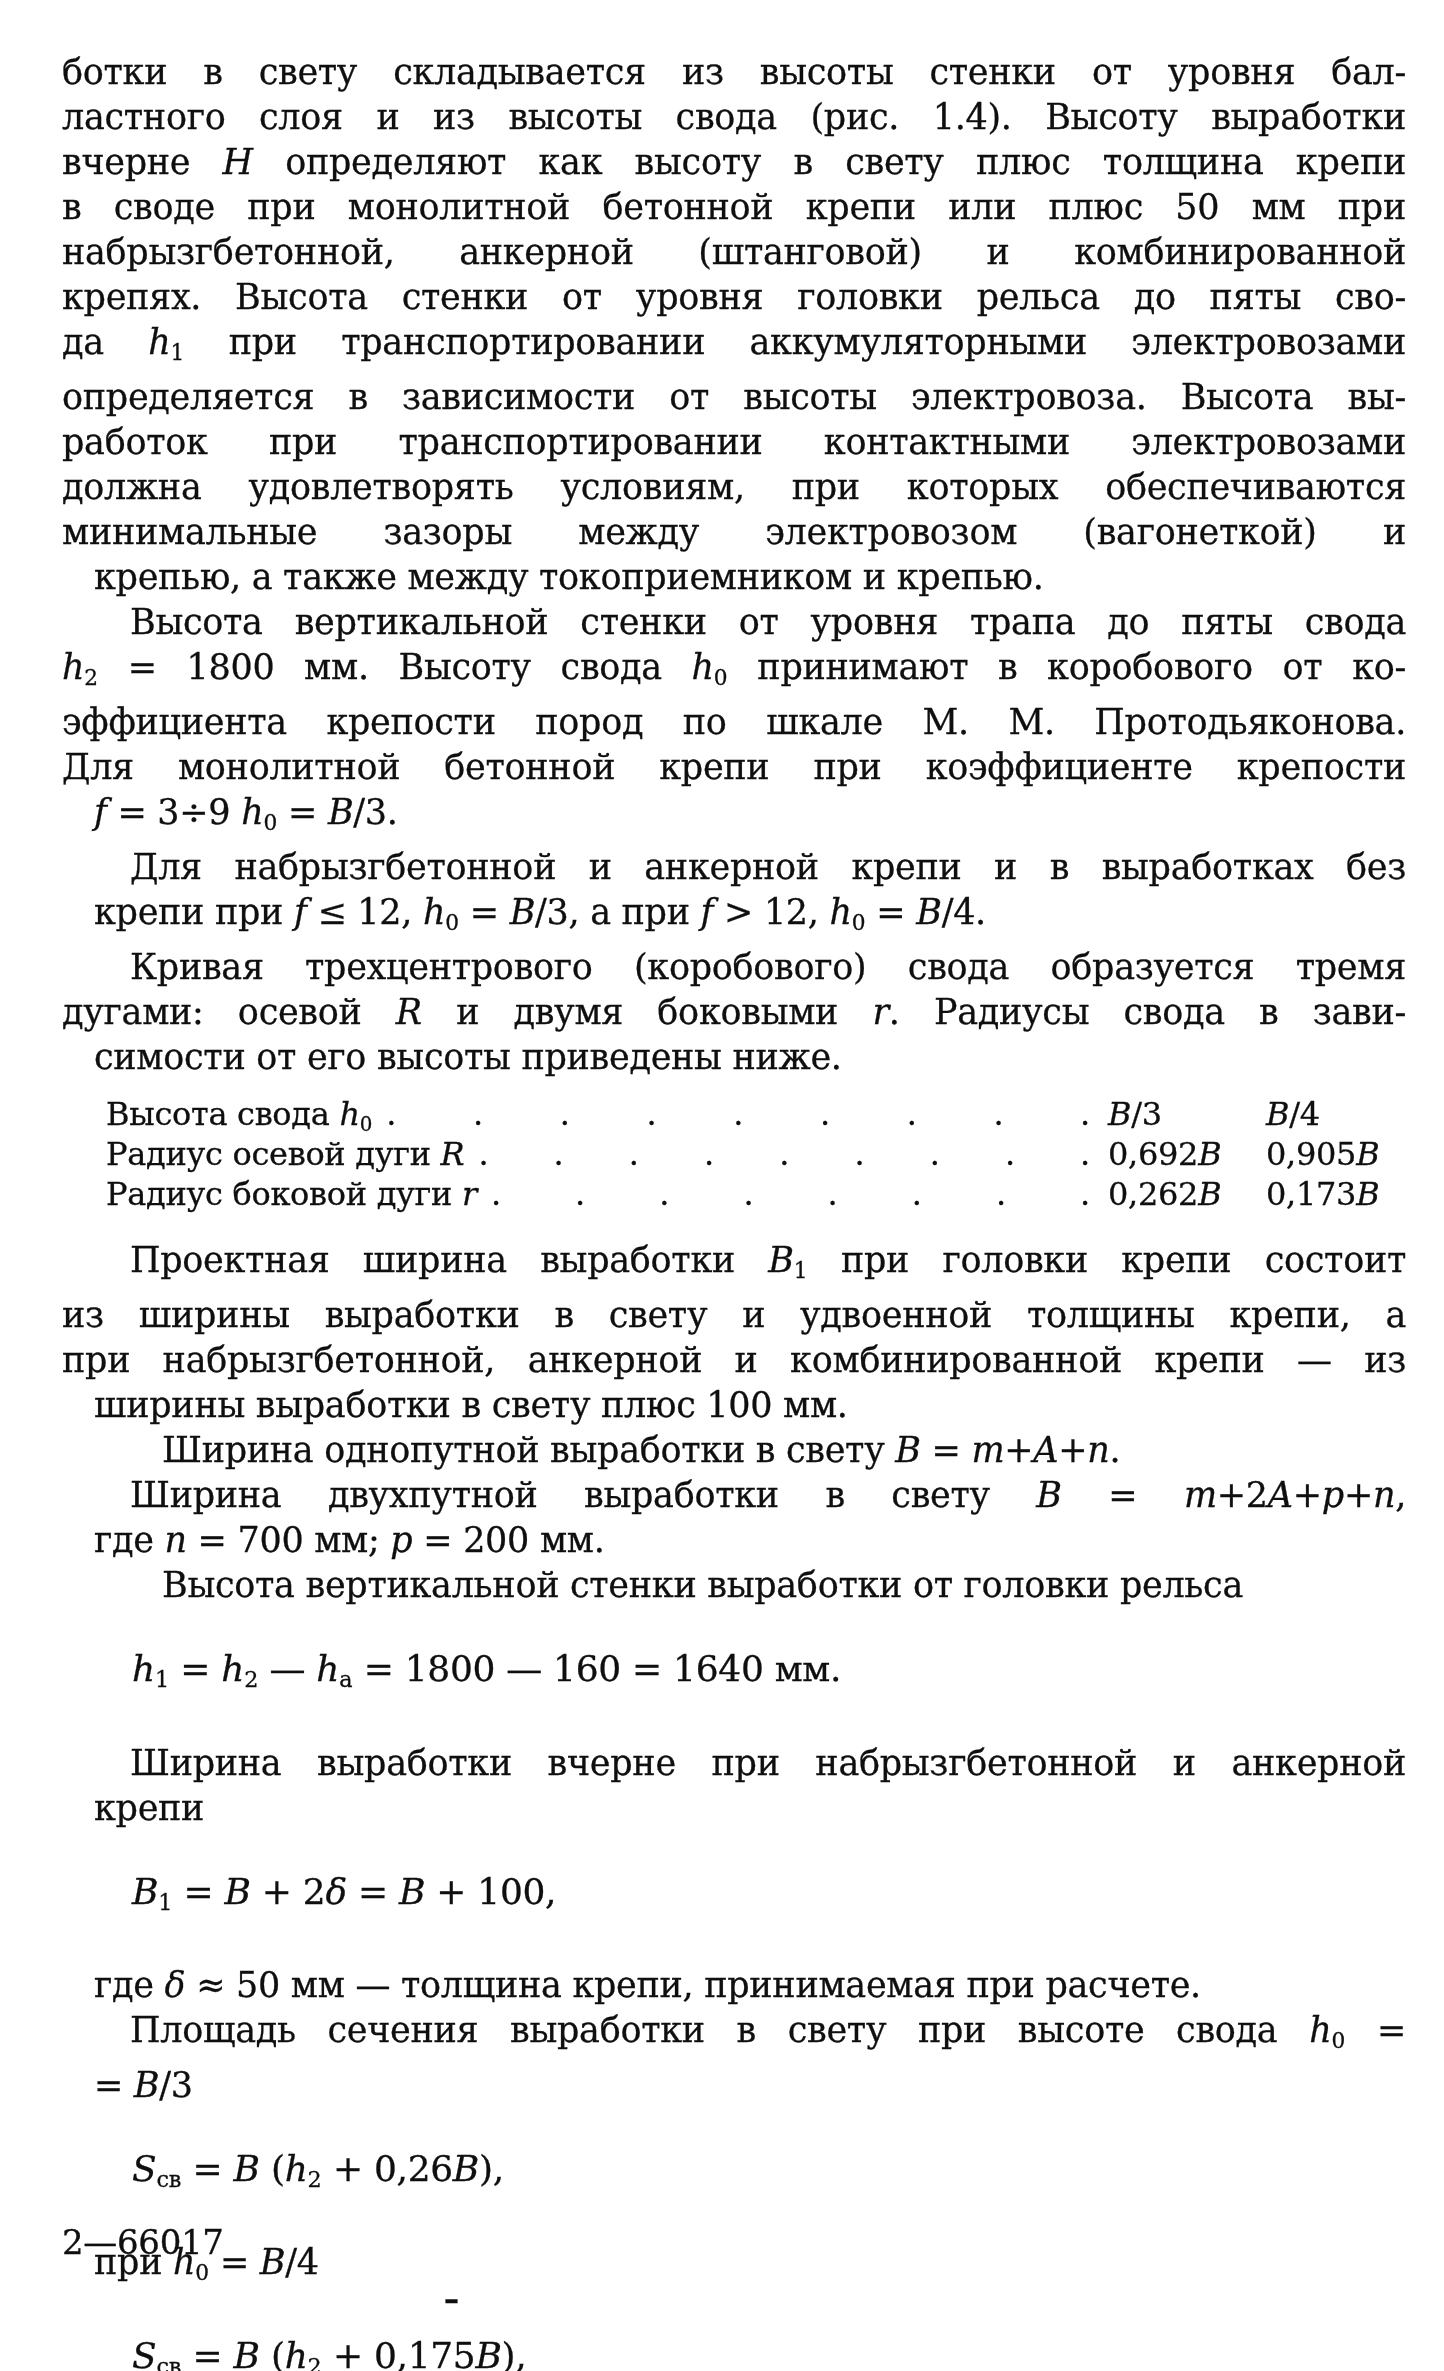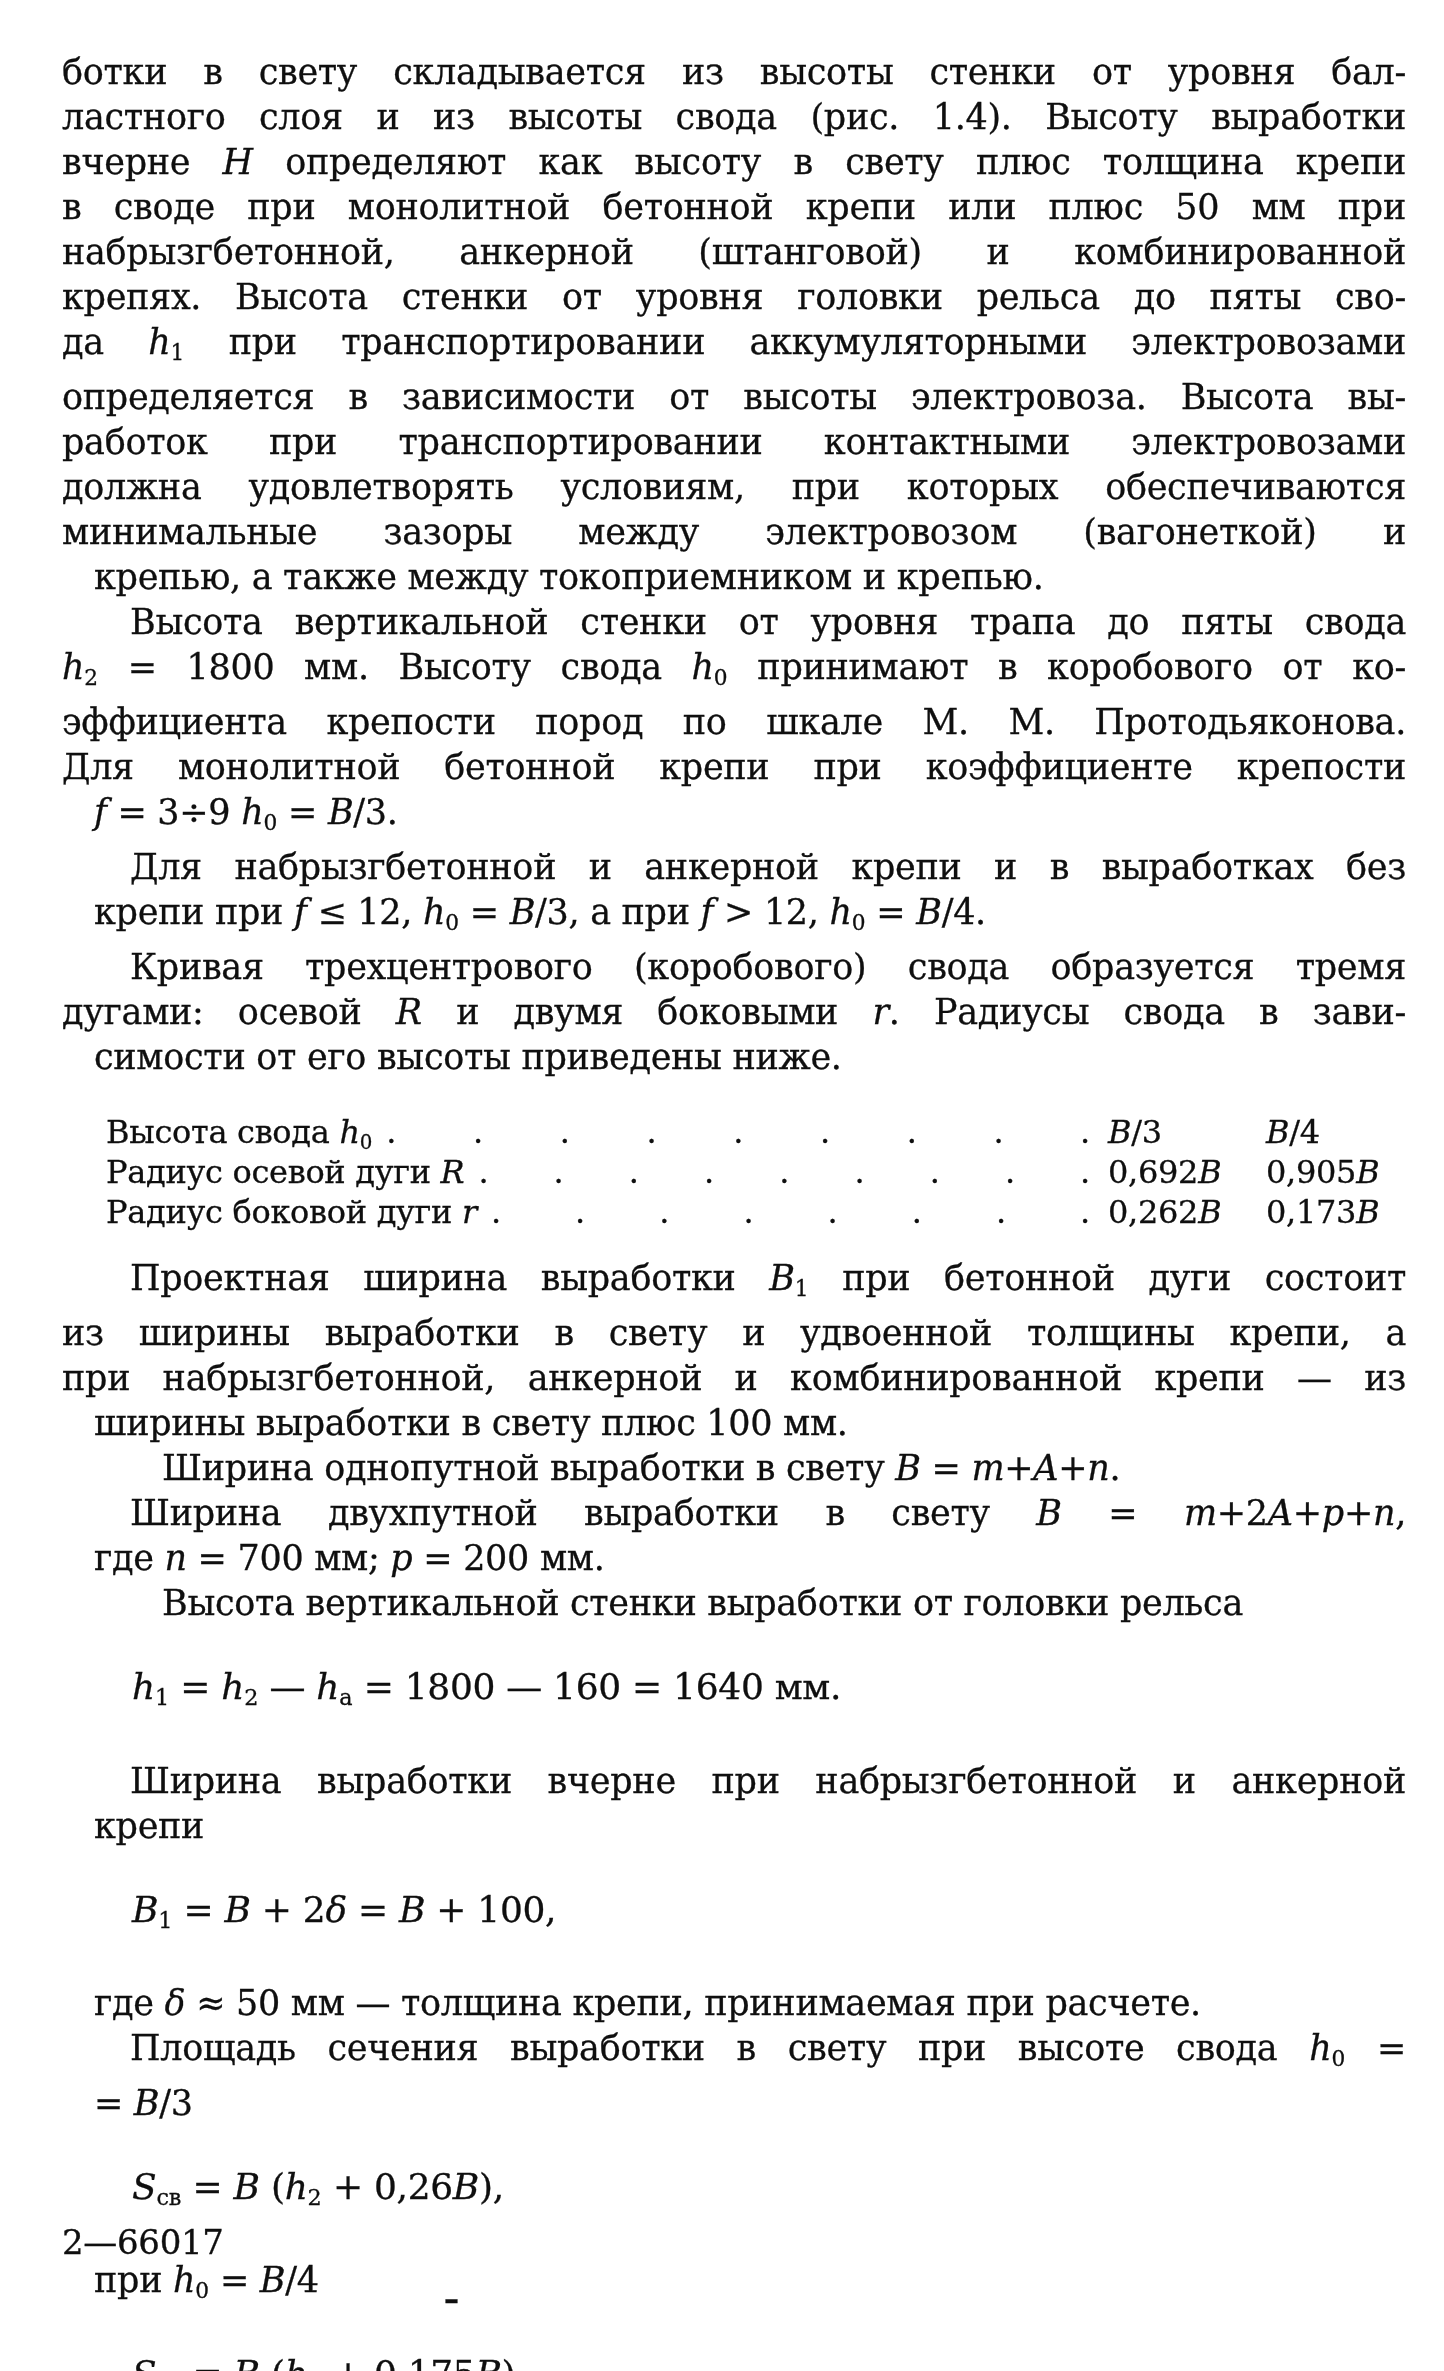--- a/index.html
+++ b/index.html
@@ -29,21 +29,21 @@
   .line.last{text-align:left;text-align-last:left;margin-left:32px;}
   .it{font-style:italic;}
   .sb{font-size:0.62em;vertical-align:-0.28em;letter-spacing:0;}
   .formula{
     padding-left:70px;
     margin:38px 0;
     font-size:36px;
     text-align:left;
   }
   .dtable{
-    margin:32px 0 24px;
+    margin:14px 0 24px;
     padding-left:44px;
     font-size:32px;
   }
   .trow{display:flex;align-items:baseline;height:40px;line-height:40px;}
   .tlabel{white-space:nowrap;flex:0 0 auto;}
   .tdots{
     flex:1 1 auto;overflow:hidden;white-space:normal;
     padding:0 18px 0 14px;
     text-align:justify;text-align-last:justify;
   }
@@ -109,21 +109,21 @@
           <span class="tval v2"><span>0,905</span><span class="it ">B</span></span>
         </div>
         <div class="trow">
           <span class="tlabel"><span>Радиус боковой дуги </span><span class="it ">r</span></span>
           <span class="tdots">. . . . . . . .</span>
           <span class="tval v1"><span>0,262</span><span class="it ">B</span></span>
           <span class="tval v2"><span>0,173</span><span class="it ">B</span></span>
         </div>
       </div>
       <div class="para indent">
-        <div class="line just"><span>Проектная ширина выработки </span><span class="it ">B</span><span class="sb">1</span><span> при бетонной дуги состоит</span></div>
+        <div class="line just"><span>Проектная ширина выработки </span><span class="it ">B</span><span class="sb">1</span><span> при головки крепи состоит</span></div>
         <div class="line just"><span>из ширины выработки в свету и удвоенной толщины крепи, а</span></div>
         <div class="line just"><span>при набрызгбетонной, анкерной и комбинированной крепи — из</span></div>
         <div class="line last"><span>ширины выработки в свету плюс 100 мм.</span></div>
       </div>
       <div class="para indent">
         <div class="line last"><span>Ширина однопутной выработки в свету </span><span class="it ">B</span><span> = </span><span class="it ">m</span><span>+</span><span class="it ">A</span><span>+</span><span class="it ">n</span><span>.</span></div>
       </div>
       <div class="para indent">
         <div class="line just"><span>Ширина двухпутной выработки в свету </span><span class="it ">B</span><span> = </span><span class="it ">m</span><span>+2</span><span class="it ">A</span><span>+</span><span class="it ">p</span><span>+</span><span class="it ">n</span><span>,</span></div>
         <div class="line last"><span>где </span><span class="it ">n</span><span> = 700 мм; </span><span class="it ">p</span><span> = 200 мм.</span></div>

